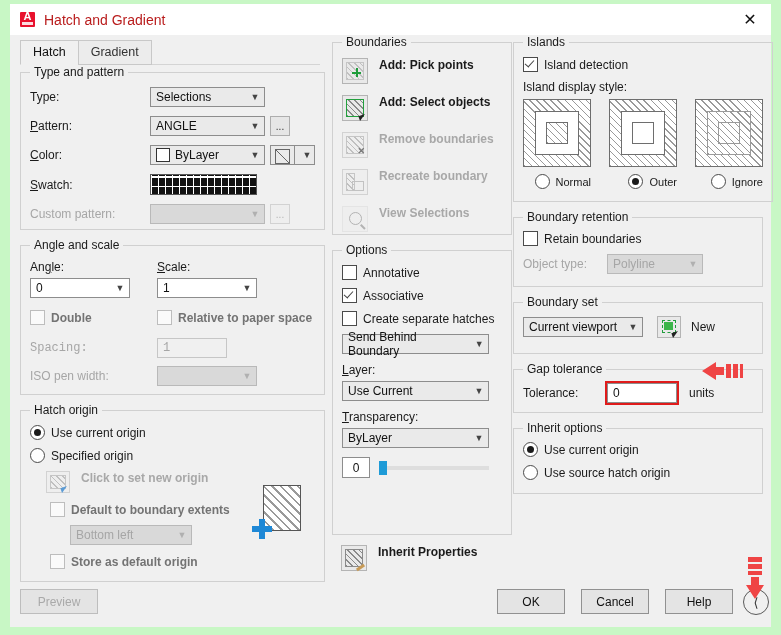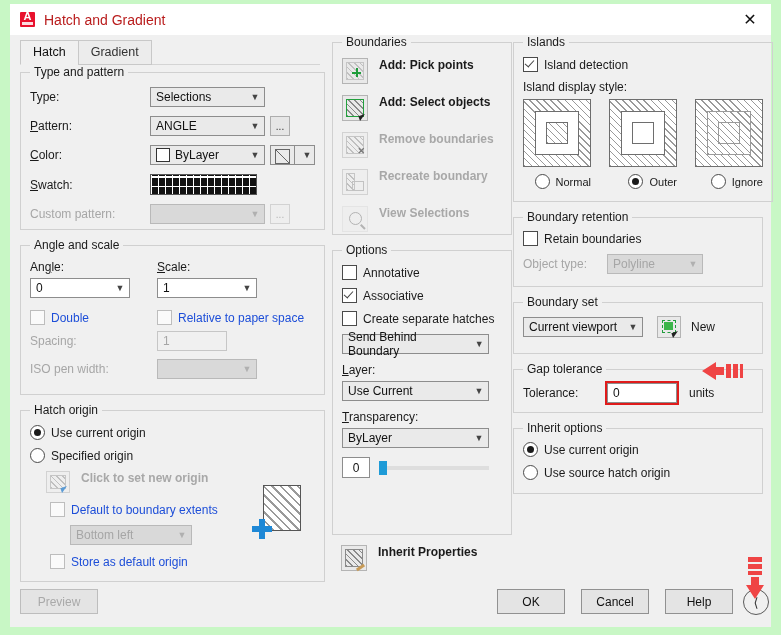--- a/index.html
+++ b/index.html
@@ -100,21 +100,21 @@
   .cb.dis{border-color:#bdbdbd;background:#fafafa;}
   .cb.on:after{
     content:"";position:absolute;left:3px;top:0px;width:4px;height:8px;
     border:solid #444;border-width:0 1.6px 1.6px 0;transform:rotate(42deg);
   }
   .rb{width:13px;height:13px;border:1px solid #4a4a4a;border-radius:50%;
      background:#fff;display:inline-block;position:relative;margin-right:6px;flex:none;cursor:pointer;}
   .rb.on:after{content:"";position:absolute;left:3px;top:3px;width:7px;height:7px;
      border-radius:50%;background:#1a1a1a;}
   .chk-row{display:flex;align-items:center;margin-bottom:8px;font-size:12px;}
-  .chk-row.dim{color:#1d4ed8;}
+  .chk-row.dim{color:#737373;font-weight:bold;}
 
   
   .bnd-row{display:flex;align-items:flex-start;margin-bottom:11px;cursor:pointer;font-weight:bold;}
   .bnd-ico{
     width:26px;height:26px;border:1px solid #b4b4b4;background:#e9e9e9;
     margin-right:11px;position:relative;flex:none;box-sizing:border-box;
   }
   .bnd-lab{font-size:12px;}
   .bnd-row.dis .bnd-lab{color:#a8a8a8;}
   .bnd-row.dis .bnd-ico{background:#eeeeee;border-color:#d2d2d2;}
@@ -302,21 +302,21 @@
           <div class="chk-row dim" style="width:105px;margin-bottom:0;">
             <span class="cb dis"></span>
             <span>Double</span>
           </div>
           <div class="chk-row dim" style="margin-bottom:0;">
             <span class="cb dis"></span>
             <span>Relative to paper space</span>
           </div>
         </div>
 
-        <div class="row" style="margin-top:6px;margin-bottom:8px;">
+        <div class="row" style="margin-top:13px;margin-bottom:8px;font-family:Liberation Mono, monospace;">
           <div class="lbl dim" style="width:127px;">Spacing:</div>
           <div class="txtbox dis" style="width:70px;">1</div>
         </div>
 
         <div class="row" style="margin-bottom:0;">
           <div class="lbl dim" style="width:127px;">ISO pen width:</div>
           <div class="combo dis" style="width:100px;">
             <span></span>
             <span class="chev">▼</span>
           </div>

